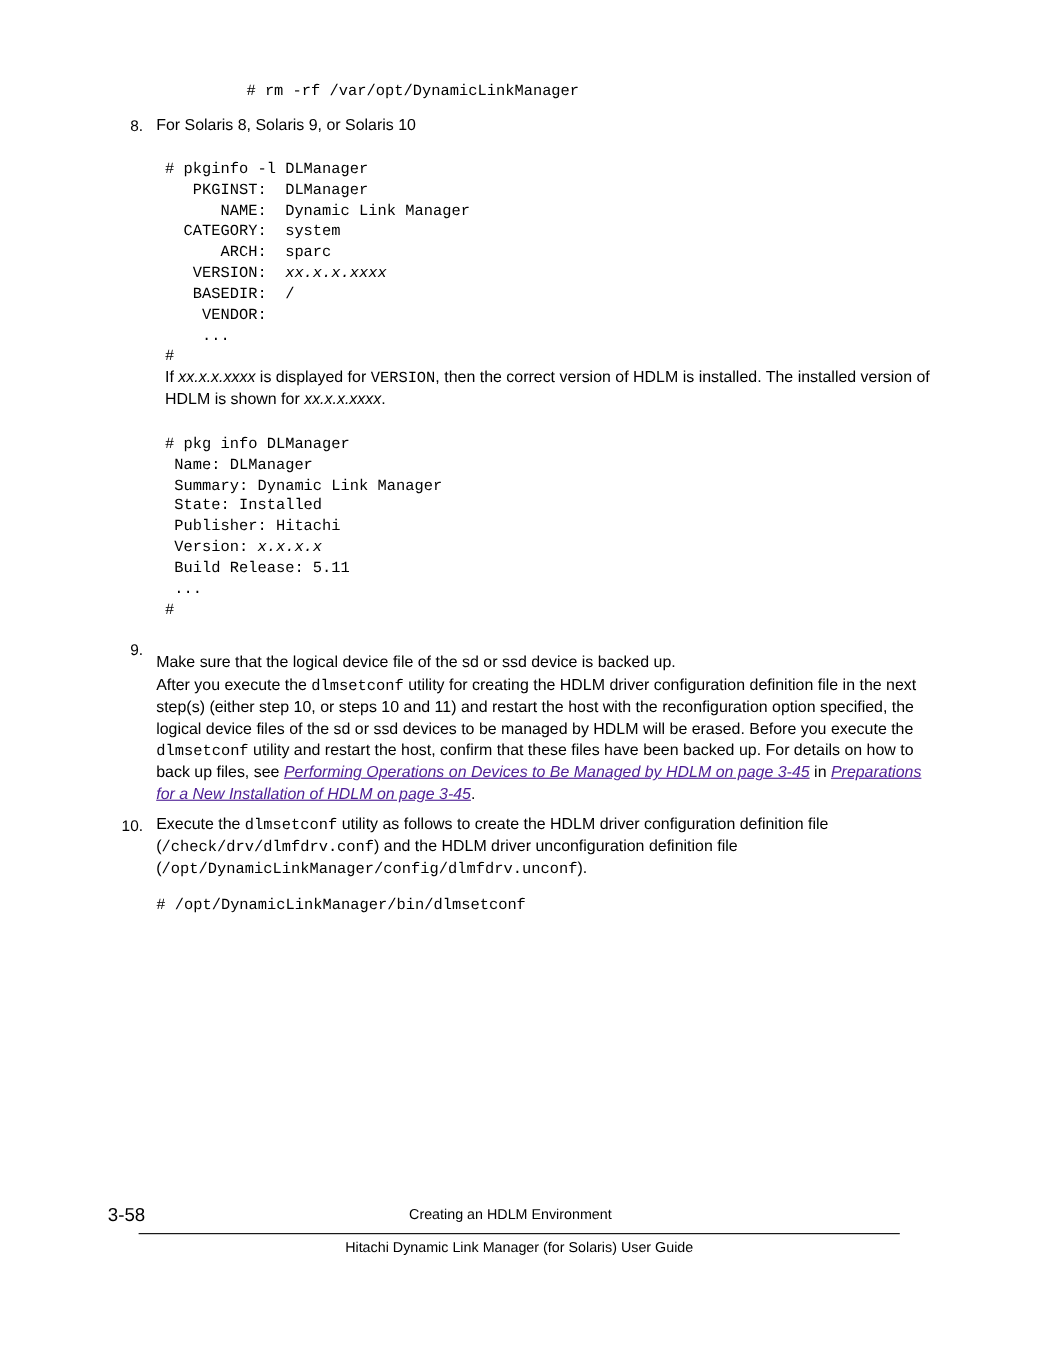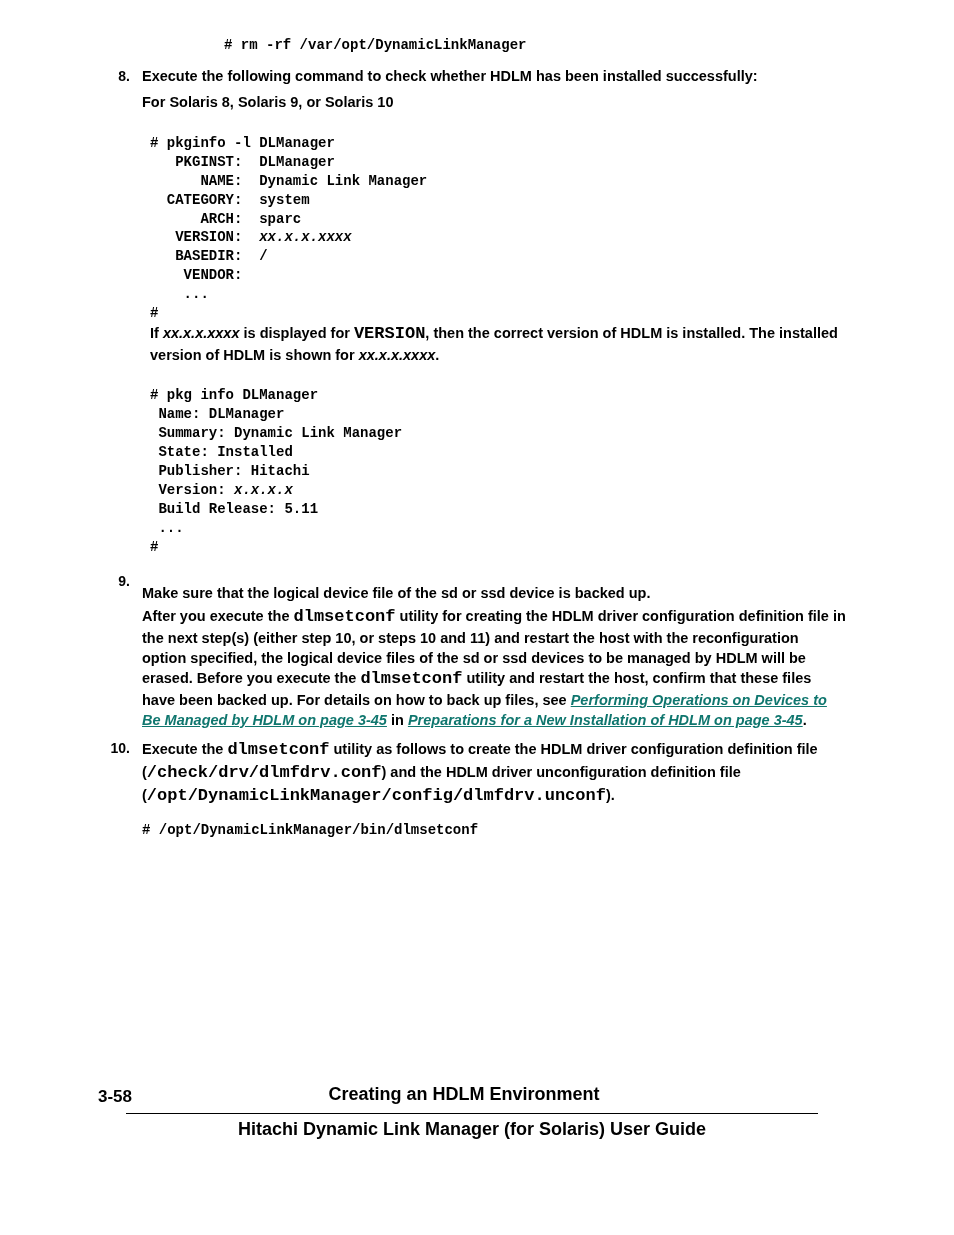--- a/index.html
+++ b/index.html
@@ -6,25 +6,24 @@
     font-family: Verdana, Geneva, sans-serif;
     font-size: 14.5px;
     line-height: 1.35;
     color: #000;
     background: #fff;
     margin: 0;
     padding: 0;
     width: 954px;
   }
   .page {
-    padding: 36px 108px 50px 98px;
+    padding: 74px 108px 50px 98px;
     box-sizing: border-box;
     min-height: 1180px;
     position: relative;
-    font-weight: bold;
   }
   .code {
     font-family: "Courier New", Courier, monospace;
     font-size: 14px;
     line-height: 1.35;
     white-space: pre;
   }
   .code .italic { font-style: italic; }
   .italic { font-style: italic; }
   .step {
@@ -35,37 +34,37 @@
     flex: 0 0 32px;
     text-align: right;
     padding-right: 12px;
     font-size: 14px;
   }
   .step-body {
     flex: 1;
   }
   .indent { margin-left: 8px; }
   .link {
-    color: #0f766e;
+    color: #4c1d95;
     text-decoration: underline;
     font-style: italic;
   }
-  .mono { font-family: "Courier New", Courier, monospace; font-size: 17px; }
+  .mono { font-family: "Courier New", Courier, monospace; font-size: 14px; }
   .footer {
     position: absolute;
     bottom: 36px;
     left: 98px;
     right: 108px;
   }
   .page-number {
     font-size: 17px;
   }
   .footer-titles {
     text-align: center;
-    font-size: 18px;
+    font-size: 13px;
     line-height: 1.55;
   }
   .footer-rule {
     border: 0;
     border-top: 1px solid #000;
     margin: 4px 28px 2px 28px;
   }
   p { margin: 0 0 7px 0; }
   .spacer-sm { height: 6px; }
   .spacer-md { height: 14px; }
@@ -73,21 +72,20 @@
 </head>
 <body>
 
 <div class="page">
 
   <div class="code" style="margin-left:126px;"># rm -rf /var/opt/DynamicLinkManager</div>
 
   <div class="step">
     <div class="step-num">8.</div>
     <div class="step-body">
-      <p>Execute the following command to check whether HDLM has been installed successfully:</p>
       <p>For Solaris 8, Solaris 9, or Solaris 10</p>
       <div class="spacer-md"></div>
       <div class="code indent"><span># pkginfo -l DLManager
    PKGINST:  DLManager
       NAME:  Dynamic Link Manager
   CATEGORY:  system
       ARCH:  sparc
    VERSION:  </span><span class="italic">xx.x.x.xxxx</span><span>
    BASEDIR:  /
     VENDOR:
@@ -119,21 +117,21 @@
   <div class="step" style="margin-top:2px;justify-content:space-between;">
     <div class="step-num">10.</div>
     <div class="step-body">
       <p><span>Execute the </span><span class="mono">dlmsetconf</span><span> utility as follows to create the HDLM driver configuration definition file (</span><span class="mono">/check/drv/dlmfdrv.conf</span><span>) and the HDLM driver unconfiguration definition file (</span><span class="mono">/opt/DynamicLinkManager/config/dlmfdrv.unconf</span><span>).</span></p>
       <div class="spacer-sm"></div>
       <div class="code"># /opt/DynamicLinkManager/bin/dlmsetconf</div>
     </div>
   </div>
 
   <div class="footer">
-    <div style="display:flex; align-items:flex-end;">
+    <div style="display:flex; ">
       <div class="page-number">3-58</div>
       <div style="flex:1;">
         <div class="footer-titles">
           <span>Creating an HDLM Environment</span>
         </div>
       </div>
       <div style="width:50px;"></div>
     </div>
     <hr class="footer-rule">
     <div class="footer-titles">

